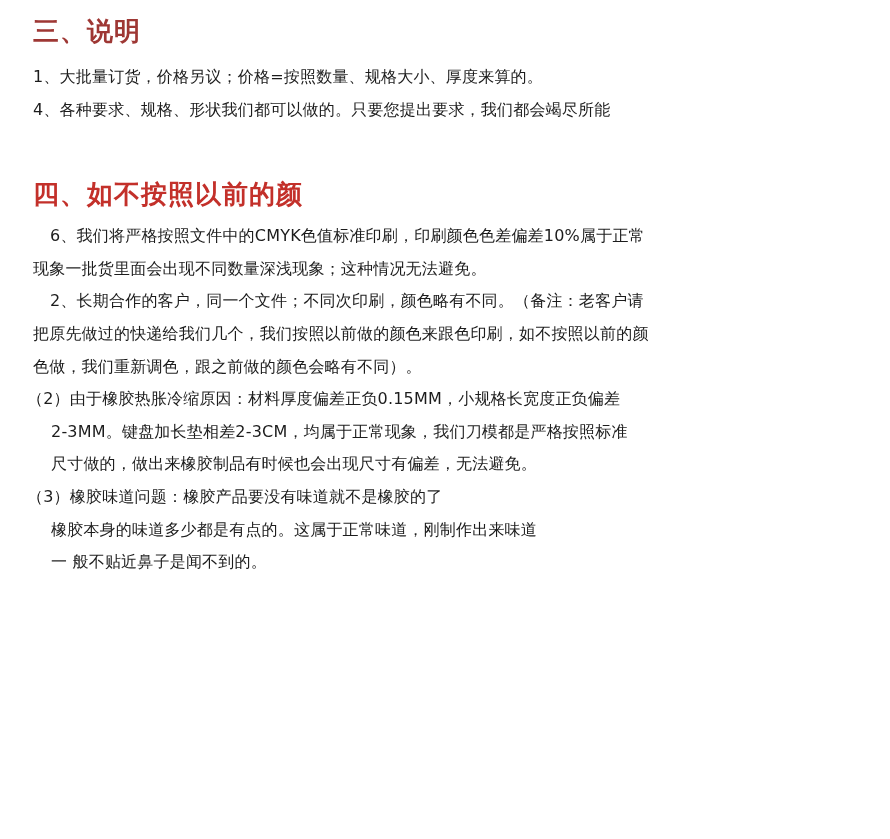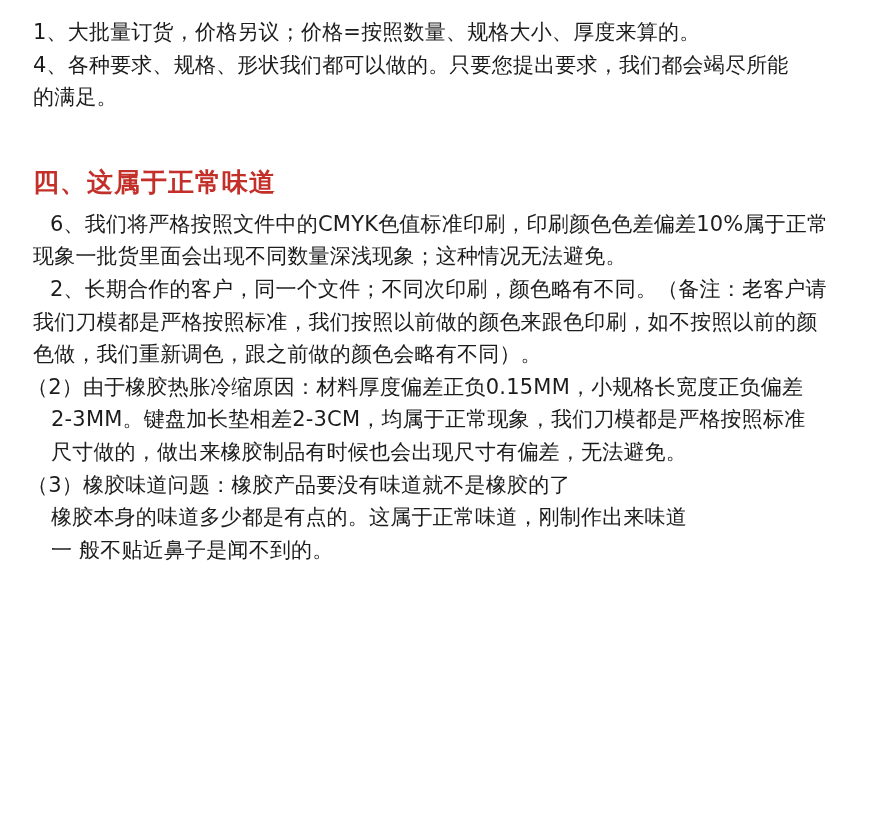--- a/index.html
+++ b/index.html
@@ -30,21 +30,21 @@
   .heading-sec3 {
     color: #9E3734;
     margin-bottom: 14px;
   }
   .heading-sec4 {
     color: #C3302A;
     margin-bottom: 10px;
   }
   .section-body {
     color: #1c1c1c;
-    font-size: 21px;
+    font-size: 16px;
   }
   .line {
     line-height: 32.6px;
     white-space: pre;
     letter-spacing: 0.2px;
   }
   .sec4 {
     margin-top: 53px;
   }
   
@@ -52,34 +52,34 @@
   .ln-base  { padding-left: 0; }     
   .ln-paren { margin-left: -6px; }   
   .ln-sub   { padding-left: 18px; }  
 </style>
 </head>
 <body>
 
 <div class="doc">
 
   <section class="sec3">
+    <h2 class="section-heading heading-sec3" style="color: rgb(158, 55, 52);">三、说明</h2>
     <div class="section-body">
       <div class="line ln-base">1、大批量订货，价格另议；价格=按照数量、规格大小、厚度来算的。</div>
       <div class="line ln-base">4、各种要求、规格、形状我们都可以做的。只要您提出要求，我们都会竭尽所能</div>
-      <div class="line ln-base">的满足。</div>
     </div>
   </section>
 
   <section class="sec4">
-    <h2 class="section-heading heading-sec4" style="color: rgb(195, 48, 42);">四、这属于正常味道</h2>
+    <h2 class="section-heading heading-sec4" style="color: rgb(195, 48, 42);">四、如不按照以前的颜</h2>
     <div class="section-body">
       <div class="line ln-num">6、我们将严格按照文件中的CMYK色值标准印刷，印刷颜色色差偏差10%属于正常</div>
       <div class="line ln-base">现象一批货里面会出现不同数量深浅现象；这种情况无法避免。</div>
       <div class="line ln-num">2、长期合作的客户，同一个文件；不同次印刷，颜色略有不同。（备注：老客户请</div>
-      <div class="line ln-base">我们刀模都是严格按照标准，我们按照以前做的颜色来跟色印刷，如不按照以前的颜</div>
+      <div class="line ln-base">把原先做过的快递给我们几个，我们按照以前做的颜色来跟色印刷，如不按照以前的颜</div>
       <div class="line ln-base">色做，我们重新调色，跟之前做的颜色会略有不同）。</div>
       <div class="line ln-paren">（2）由于橡胶热胀冷缩原因：材料厚度偏差正负0.15MM，小规格长宽度正负偏差</div>
       <div class="line ln-sub">2-3MM。键盘加长垫相差2-3CM，均属于正常现象，我们刀模都是严格按照标准</div>
       <div class="line ln-sub">尺寸做的，做出来橡胶制品有时候也会出现尺寸有偏差，无法避免。</div>
       <div class="line ln-paren">（3）橡胶味道问题：橡胶产品要没有味道就不是橡胶的了</div>
       <div class="line ln-sub">橡胶本身的味道多少都是有点的。这属于正常味道，刚制作出来味道</div>
       <div class="line ln-sub">一 般不贴近鼻子是闻不到的。</div>
     </div>
   </section>
 

